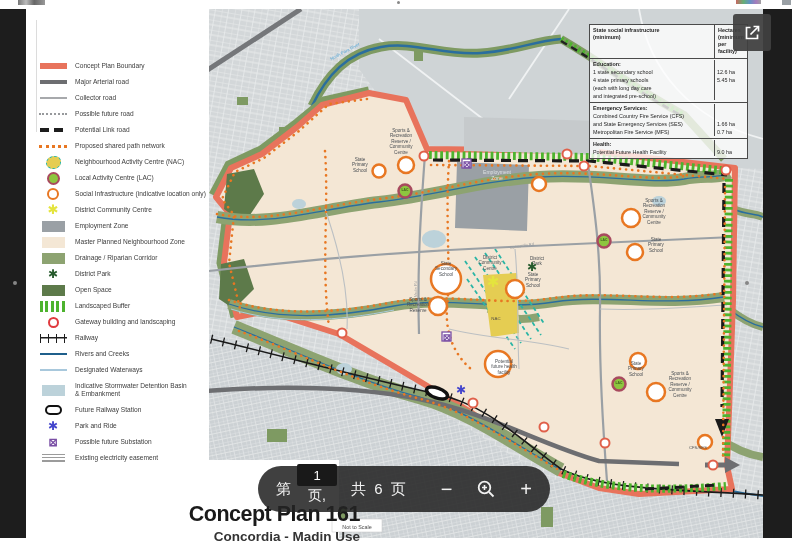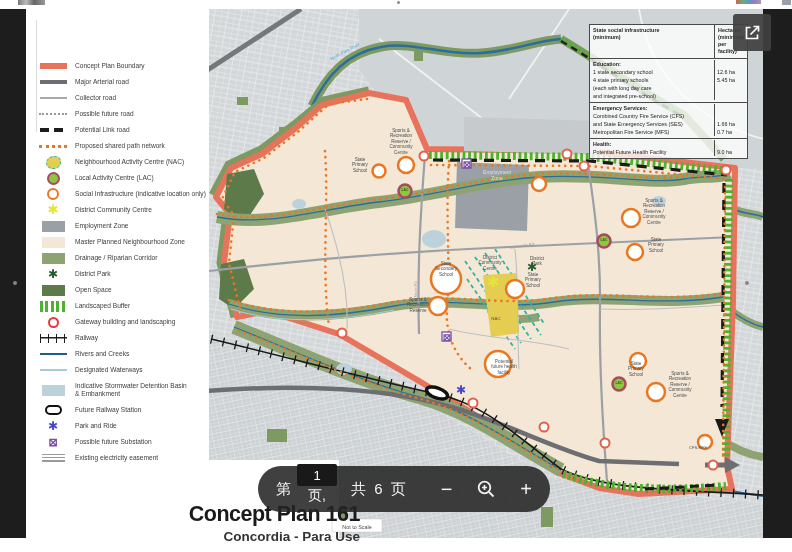--- a/index.html
+++ b/index.html
@@ -478,21 +478,21 @@
   <li>
       <span class="sw">
         <i class="sw-ease"></i>
       </span>
       <span class="lbl">Existing electricity easement</span>
     </li>
 </ul>
 
 <div id="title-block">
   <div id="title-main">Concept Plan 161</div>
-  <div id="title-sub">Concordia - Para Use</div>
+  <div id="title-sub">Concordia - Madin Use</div>
 </div>
 
 <div id="infra-table">
   <div class="t-row t-head">
     <div class="c1">State social infrastructure
 (minimum)</div>
     <div class="c2">Hectares
 (minimum per
 facility)</div>
   </div>

